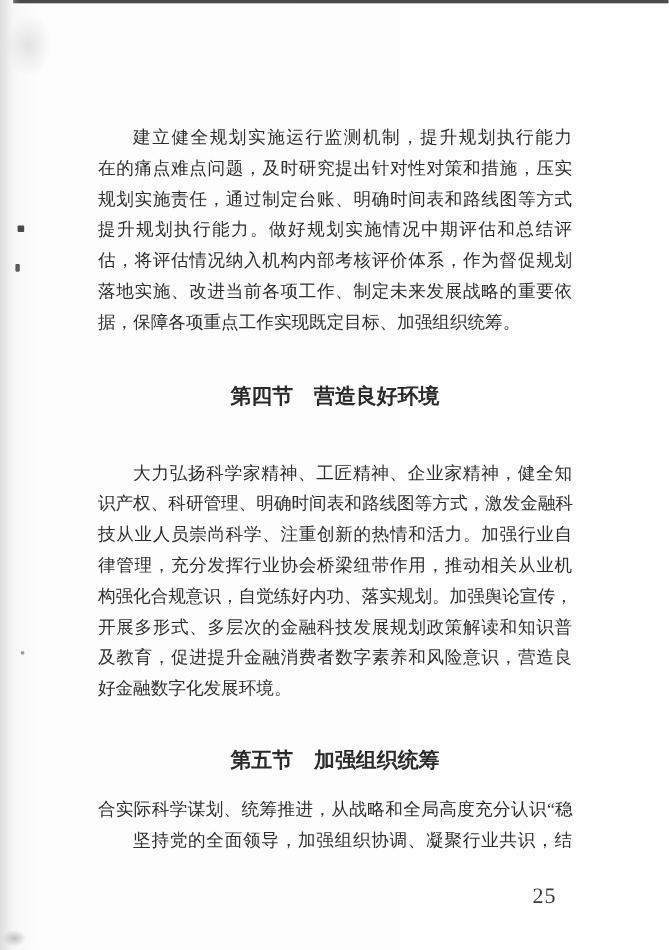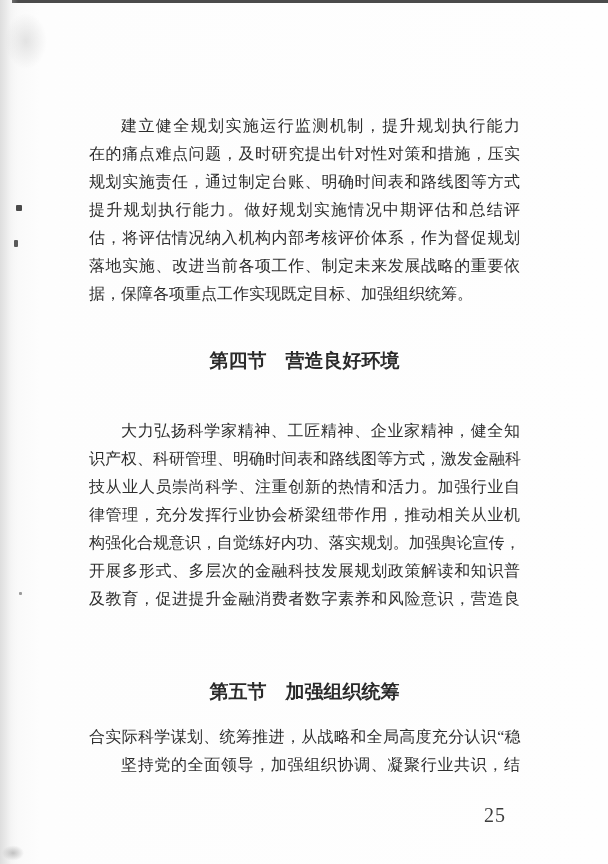--- a/index.html
+++ b/index.html
@@ -123,20 +123,21 @@
   <h2 class="heading heading1">第四节　营造良好环境</h2>
 
   <div class="para para2">
     <div class="line indent">大力弘扬科学家精神、工匠精神、企业家精神，健全知</div>
     <div class="line">识产权、科研管理、明确时间表和路线图等方式，激发金融科</div>
     <div class="line">技从业人员崇尚科学、注重创新的热情和活力。加强行业自</div>
     <div class="line">律管理，充分发挥行业协会桥梁纽带作用，推动相关从业机</div>
     <div class="line tight">构强化合规意识，自觉练好内功、落实规划。加强舆论宣传，</div>
     <div class="line">开展多形式、多层次的金融科技发展规划政策解读和知识普</div>
     <div class="line">及教育，促进提升金融消费者数字素养和风险意识，营造良</div>
+    <div class="line last">好金融数字化发展环境。</div>
   </div>
 
   <h2 class="heading heading2">第五节　加强组织统筹</h2>
 
   <div class="para para3">
     <div class="line tight">合实际科学谋划、统筹推进，从战略和全局高度充分认识“稳</div>
     <div class="line indent">坚持党的全面领导，加强组织协调、凝聚行业共识，结</div>
   </div>
 
   <div class="page-number">25</div>

